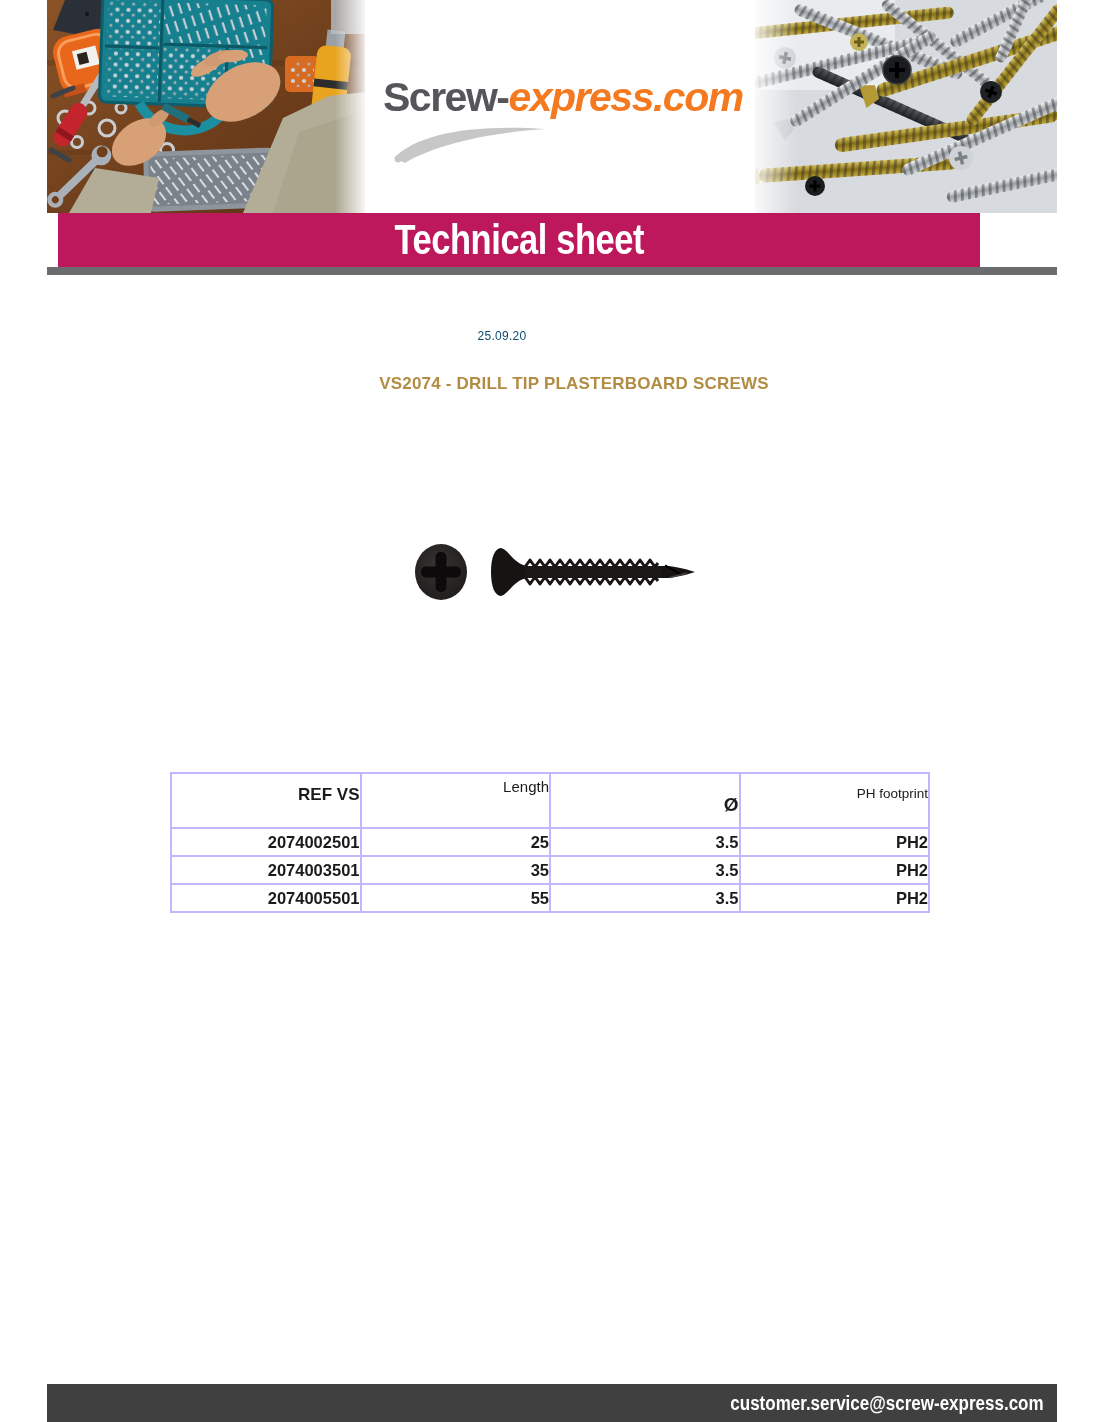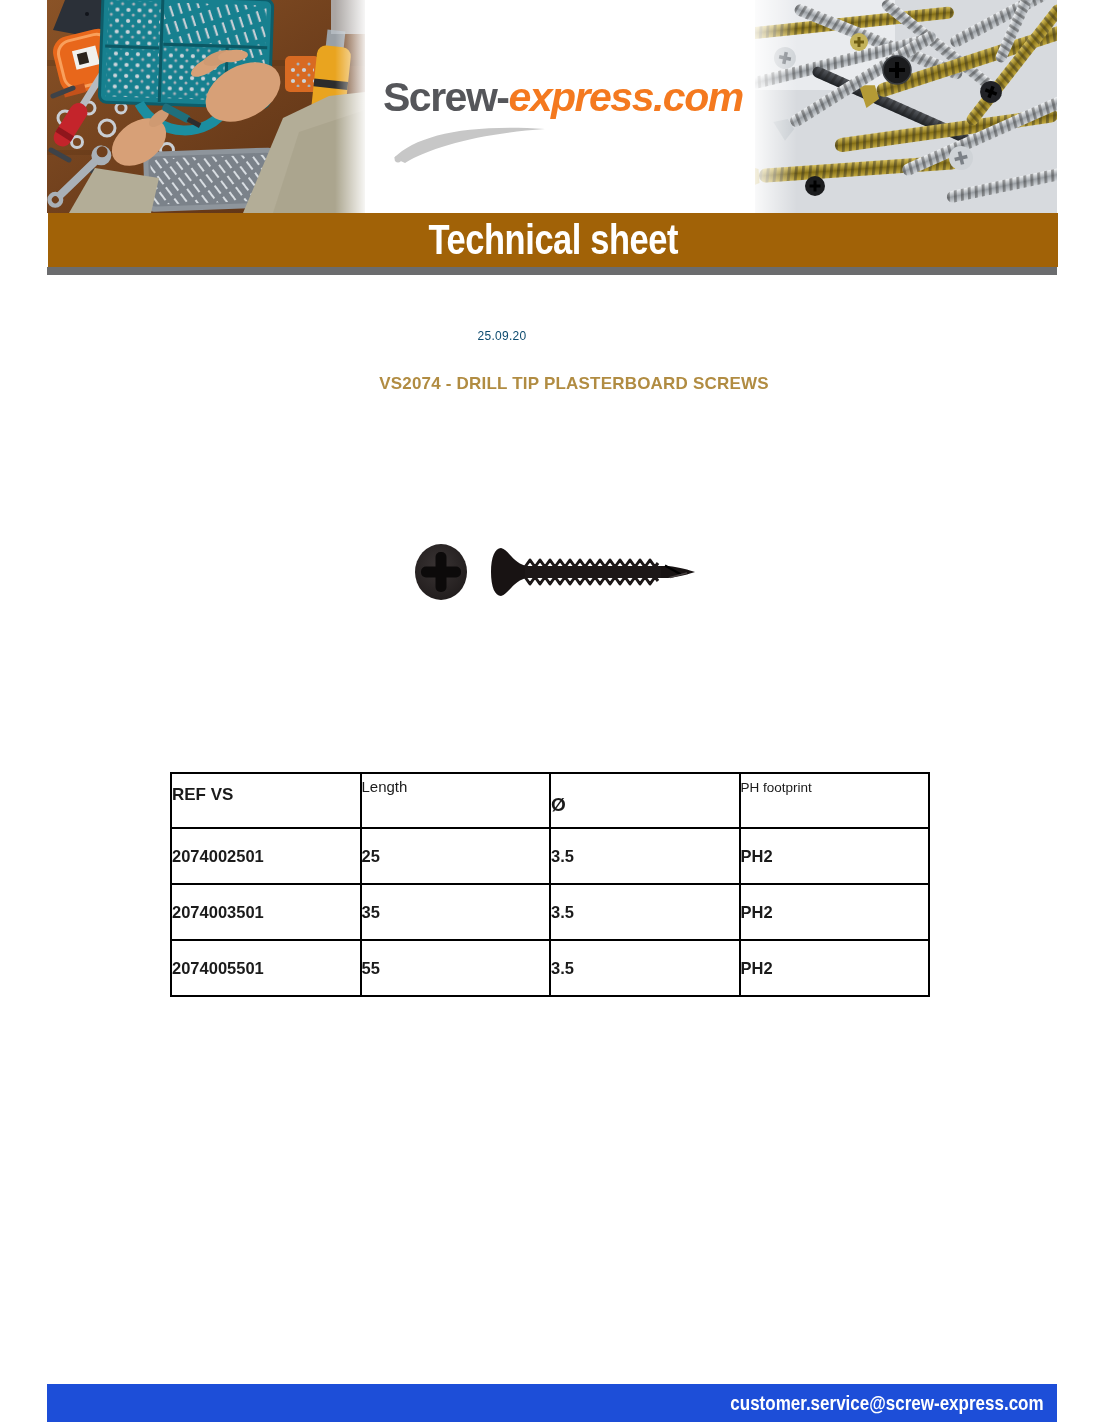--- a/index.html
+++ b/index.html
@@ -13,49 +13,49 @@
   .photo-left  { left:47px;  width:318px; }
   .photo-right { left:755px; width:302px; }
 
   .logo-wrap { position:absolute; left:365px; top:0; width:390px; height:213px; background:#fff; }
   .logo-text { position:absolute; left:18px; top:74px; white-space:nowrap;
                font-size:41px; font-weight:700; letter-spacing:-1.5px; }
   .logo-text .lg1 { color:#55565a; }
   .logo-text .lg2 { color:#f4791f; font-style:italic; }
   .logo-swoosh { position:absolute; left:22px; top:120px; width:162px; height:44px; }
 
-  .banner { position:absolute; left:48px; top:213px; width:1010px; height:54px;
-            background:#a16207; display:flex; align-items:center; justify-content:center; }
+  .banner { position:absolute; left:58px; top:213px; width:922px; height:54px;
+            background:#be185d; display:flex; align-items:center; justify-content:center; }
   .banner span { display:inline-block; color:#ffffff; font-size:42px; font-weight:700;
                  transform:scaleX(0.82); letter-spacing:-0.5px; }
   .gray-bar { position:absolute; left:47px; top:267px; width:1010px; height:8px; background:#6b6c6e; }
 
   
   .doc-date { position:absolute; left:0; top:329px; width:1004px; text-align:center;
               font-size:12px; color:#0c4a6e; letter-spacing:0.3px; }
   .doc-title { position:absolute; left:0; top:374px; width:1100px; text-align:center;
                font-size:17px; font-weight:600; color:#b18c42; letter-spacing:0.2px;padding-left:48px; }
 
   .product-img { position:absolute; left:408px; top:541px; width:300px; height:62px; }
   .product-img svg { display:block; width:100%; height:100%; }
 
   
   table.spec { position:absolute; left:170px; top:772px; width:760px;
                border-collapse:collapse; table-layout:fixed; }
-  table.spec th, table.spec td { border:2px solid #000000; text-align:left; color:#1b1b1b; }
+  table.spec th, table.spec td { border:2px solid #c4b5fd; text-align:right; color:#1b1b1b; }
   table.spec th { height:55px; vertical-align:top; }
-  table.spec td { height:56px; vertical-align:middle; font-weight:700; font-size:16.5px; }
+  table.spec td { height:28px; vertical-align:middle; font-weight:700; font-size:16.5px; }
   th.c0 { font-size:17px; font-weight:700; padding-top:11px; }
   th.c1 { font-size:15px; font-weight:400; padding-top:4px; }
   th.c2 { font-size:19px; font-weight:700; padding-top:20px; }
-  th.c3 { font-size:13.5px; font-weight:400; padding-top:6px; }
+  th.c3 { font-size:13.5px; font-weight:400; padding-top:12px; }
 
   
   .footer-bar { position:absolute; left:47px; top:1384px; width:1010px; height:38px;
-                background:#1d4ed8; display:flex; align-items:center; justify-content:flex-end; }
+                background:#404040; display:flex; align-items:center; justify-content:flex-end; }
   .footer-bar a { display:inline-block; color:#ffffff; text-decoration:none; font-weight:700;
                   font-size:20px; transform:scaleX(0.85); transform-origin:right center;
                   margin-right:13px; letter-spacing:0px; }
 </style>
 </head>
 <body>
 
 <div class="page">
 
   <div class="photo photo-left">

